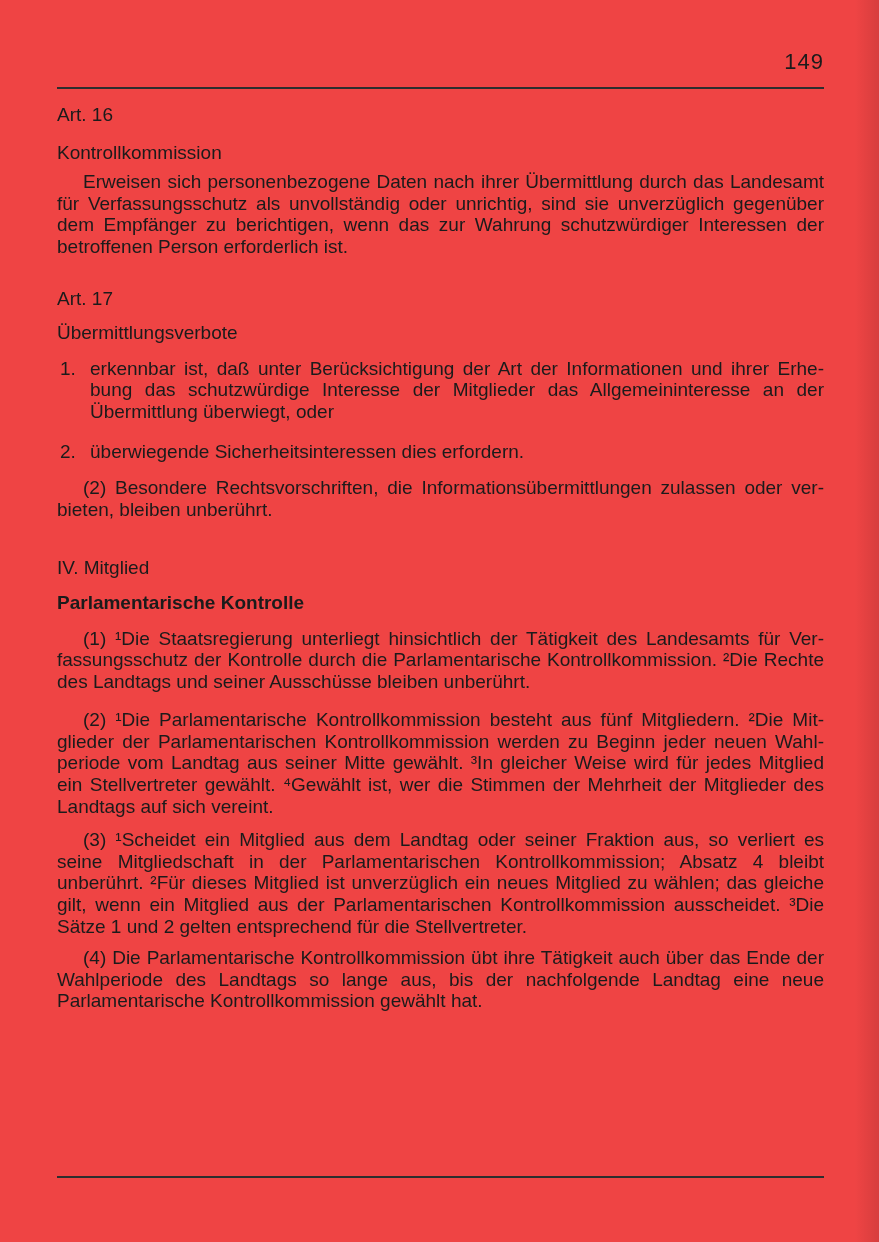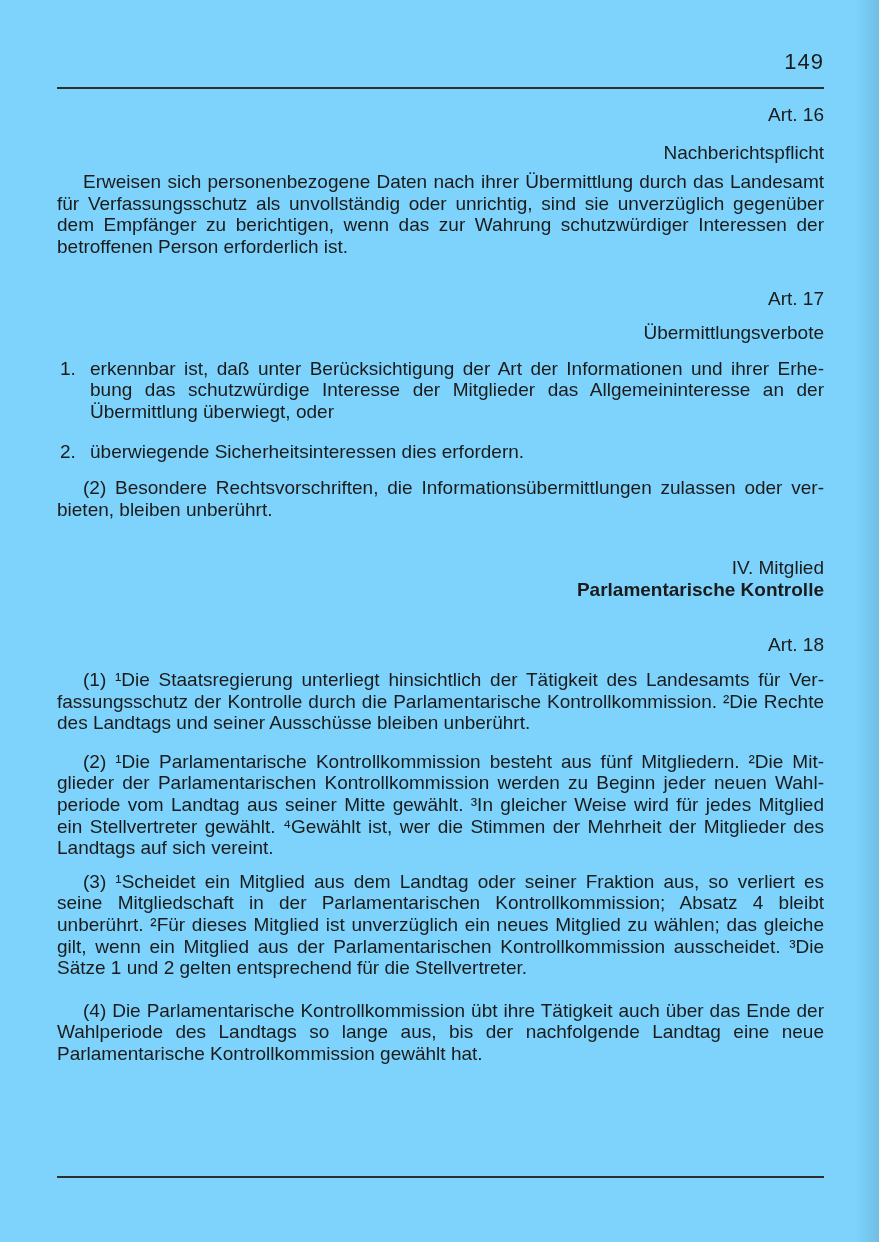--- a/index.html
+++ b/index.html
@@ -1,20 +1,20 @@
 <!DOCTYPE html>
 <html><head>
 <meta charset="utf-8">
 <style>
   html, body { margin: 0; padding: 0; background: #ffffff; }
   .page {
     position: relative;
     width: 879px;
     height: 1242px;
-    background: #7dd3fc;
+    background: #ef4444;
     font-family: "Liberation Sans", "DejaVu Sans", sans-serif;
     color: #1b1b1b;
     overflow: hidden;
   }
   
   .page::after {
     content: "";
     position: absolute;
     top: 0; bottom: 0; right: 0;
     width: 24px;
@@ -40,21 +40,21 @@
   .rule-bottom { top: 1176px; }
   .content {
     position: absolute;
     top: 0;
     left: 57px;
     width: 767px;
     font-size: 19px;
     line-height: 21.6px;
   }
   .content > * { margin: 0; }
-  .h { text-align: right; font-weight: normal; }
+  .h { text-align: left; font-weight: normal; }
   .h-bold { font-weight: bold; }
   .para { text-align: justify; hyphens: manual; }
   .ind { text-indent: 26px; }
   .li { display: flex; }
   .li-marker {
     flex: 0 0 33px;
     box-sizing: border-box;
     padding-left: 3px;
   }
   .li-text { flex: 1; text-align: justify; hyphens: manual; }
@@ -64,44 +64,43 @@
 
 <div class="page">
 
   <div class="page-number">149</div>
 
   <div class="rule rule-top"></div>
 
   <div class="content">
 
     <div class="h" style="margin-top:104px">Art. 16</div>
-    <div class="h" style="margin-top:16px">Nachberichtspflicht</div>
+    <div class="h" style="margin-top:16px">Kontrollkommission</div>
     <p class="para ind" style="margin-top:8px">Erweisen sich personenbezogene Daten nach ihrer Übermittlung durch das Landes­amt für Verfassungsschutz als unvollständig oder unrichtig, sind sie unverzüglich gegenüber dem Empfänger zu berichtigen, wenn das zur Wahrung schutzwürdiger Interessen der betroffenen Person erforderlich ist.</p>
 
     <div class="h" style="margin-top:30px">Art. 17</div>
     <div class="h" style="margin-top:13px">Übermittlungsverbote</div>
 
     <div class="li" style="margin-top:14px">
       <span class="li-marker">1.</span>
       <span class="li-text">erkennbar ist, daß unter Berücksichtigung der Art der Informationen und ihrer Erhe­bung das schutzwürdige Interesse der Mitglieder das Allgemeininteresse an der Übermittlung überwiegt, oder</span>
     </div>
     <div class="li" style="margin-top:18px">
       <span class="li-marker">2.</span>
       <span class="li-text">überwiegende Sicherheitsinteressen dies erfordern.</span>
     </div>
 
     <p class="para ind" style="margin-top:15px">(2) Besondere Rechtsvorschriften, die Informationsübermittlungen zulassen oder ver­bieten, bleiben unberührt.</p>
 
     <div class="h" style="margin-top:37px">IV. Mitglied</div>
-    <div class="h h-bold" style="">Parlamentarische Kontrolle</div>
+    <div class="h h-bold" style="margin-top:13px">Parlamentarische Kontrolle</div>
 
-    <div class="h" style="margin-top:33px">Art. 18</div>
 
     <p class="para ind" style="margin-top:14px">(1) ¹Die Staatsregierung unterliegt hinsichtlich der Tätigkeit des Landesamts für Ver­fassungsschutz der Kontrolle durch die Parlamentarische Kontrollkommission. ²Die Rechte des Landtags und seiner Ausschüsse bleiben unberührt.</p>
     <p class="para ind" style="margin-top:17px">(2) ¹Die Parlamentarische Kontrollkommission besteht aus fünf Mitgliedern. ²Die Mit­glieder der Parlamentarischen Kontrollkommission werden zu Beginn jeder neuen Wahl­periode vom Landtag aus seiner Mitte gewählt. ³In gleicher Weise wird für jedes Mitglied ein Stellvertreter gewählt. ⁴Gewählt ist, wer die Stimmen der Mehrheit der Mitglieder des Landtags auf sich vereint.</p>
     <p class="para ind" style="margin-top:12px">(3) ¹Scheidet ein Mitglied aus dem Landtag oder seiner Fraktion aus, so verliert es seine Mitgliedschaft in der Parlamentarischen Kontrollkommission; Absatz 4 bleibt unberührt. ²Für dieses Mitglied ist unverzüglich ein neues Mitglied zu wählen; das glei­che gilt, wenn ein Mitglied aus der Parlamentarischen Kontrollkommission ausscheidet. ³Die Sätze 1 und 2 gelten entsprechend für die Stellvertreter.</p>
-    <p class="para ind" style="margin-top:21px">(4) Die Parlamentarische Kontrollkommission übt ihre Tätigkeit auch über das Ende der Wahlperiode des Landtags so lange aus, bis der nachfolgende Landtag eine neue Parlamentarische Kontrollkommission gewählt hat.</p>
+    <p class="para ind" style="margin-top:10px">(4) Die Parlamentarische Kontrollkommission übt ihre Tätigkeit auch über das Ende der Wahlperiode des Landtags so lange aus, bis der nachfolgende Landtag eine neue Parlamentarische Kontrollkommission gewählt hat.</p>
 
   </div>
 
   <div class="rule rule-bottom"></div>
 
 </div>
 
 </body></html>

